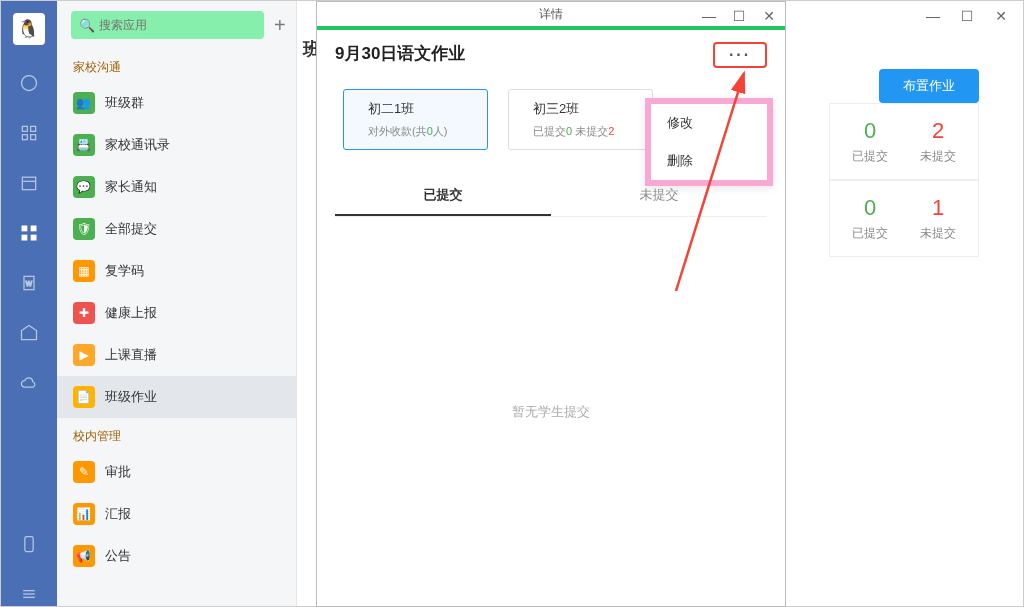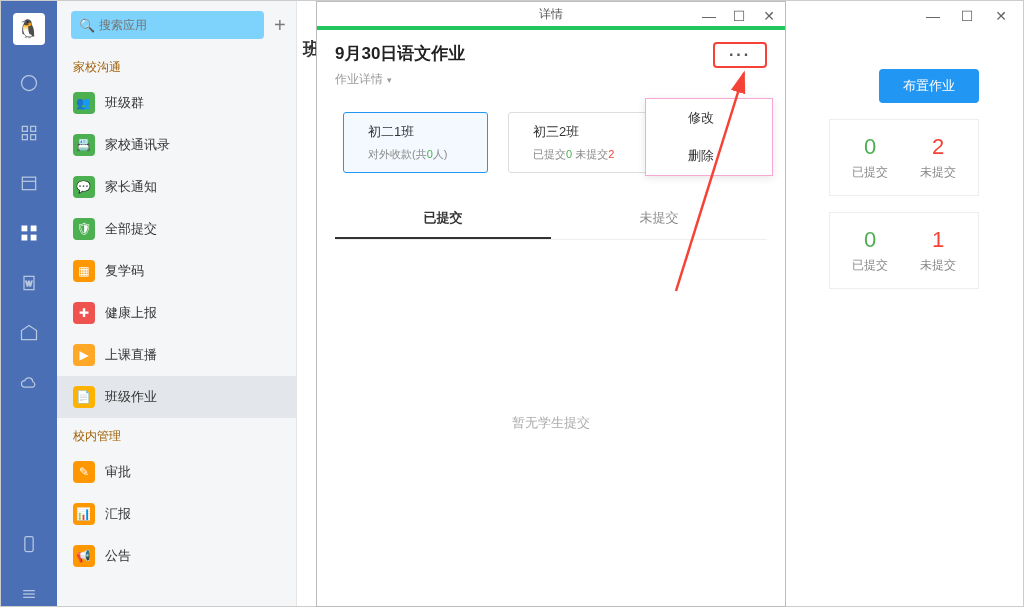--- a/index.html
+++ b/index.html
@@ -14,59 +14,59 @@
 .nav-rail { width: 56px; background: #4a6fb5; display: flex; flex-direction: column; align-items: center; padding-top: 12px; gap: 26px; }
 .avatar { width: 32px; height: 32px; background: #fff; border-radius: 4px; display: flex; align-items: center; justify-content: center; font-size: 18px; }
 .rail-icon { width: 24px; height: 24px; display: flex; align-items: center; justify-content: center; color: #b8c7e0; font-size: 18px; cursor: pointer; }
 .rail-icon.active { color: #fff; }
 .rail-icon svg { width: 20px; height: 20px; }
 .rail-spacer { flex: 1; }
 
 
 .sidebar { width: 240px; background: #f5f6f8; border-right: 1px solid #e5e5e5; display: flex; flex-direction: column; overflow-y: auto; }
 .search-row { display: flex; align-items: center; padding: 10px 14px; gap: 10px; }
-.search-input { flex: 1; height: 28px; background: #7dd3fc; border: none; border-radius: 4px; padding: 0 10px 0 28px; font-size: 12px; color: #333; outline: none; }
+.search-input { flex: 1; height: 28px; background: #86efac; border: none; border-radius: 4px; padding: 0 10px 0 28px; font-size: 12px; color: #333; outline: none; }
 .search-wrap { position: relative; flex: 1; }
 .search-icon { position: absolute; left: 8px; top: 50%; transform: translateY(-50%); color: #9a9a9a; font-size: 13px; }
 .add-btn { font-size: 20px; color: #7a7a7a; cursor: pointer; width: 20px; text-align: center; }
 .section-label { font-size: 12px; color: #a16207; padding: 10px 16px 6px; }
 .menu-item { display: flex; align-items: center; padding: 10px 16px; gap: 10px; cursor: pointer; font-size: 13px; color: #333; }
 .menu-item.active { background: #e3e6ea; }
 .menu-icon { width: 22px; height: 22px; border-radius: 4px; display: flex; align-items: center; justify-content: center; color: #fff; font-size: 12px; flex-shrink: 0; }
 .ic-green { background: #4caf50; }
 .ic-orange { background: #ff9800; }
 .ic-orange2 { background: #ffa726; }
 .ic-yellow { background: #ffb300; }
 .ic-red { background: #ef5350; }
 
 
 .main { flex: 1; position: relative; background: #fff; padding-top: 36px; }
 .main-title-frag { position: absolute; top: 36px; left: 6px; font-size: 18px; font-weight: 600; color: #333; }
 
 
-.right-panels { position: absolute; top: 68px; right: 44px; width: 150px; display: flex; flex-direction: column; gap: 16px; }
+.right-panels { position: absolute; top: 68px; right: 44px; width: 150px; display: flex; flex-direction: column; gap: 0; }
 .assign-btn { background: #2196f3; color: #fff; border: none; border-radius: 4px; padding: 8px 0; font-size: 13px; cursor: pointer; width: 100px; align-self: flex-end; }
 .stat-block { background: #fff; border: 1px solid #eee; display: flex; padding: 14px 6px; }
 .stat-col { flex: 1; text-align: center; }
 .stat-num { font-size: 22px; font-weight: 400; }
 .stat-lab { font-size: 12px; color: #8a8a8a; margin-top: 4px; }
 .green { color: #4caf50; }
 .red { color: #f44336; }
 
 
 .detail-win { position: absolute; left: 315px; top: 0; width: 470px; height: 606px; background: #fff; border: 1px solid #bbb; z-index: 10; display: flex; flex-direction: column; }
 .detail-titlebar { height: 28px; display: flex; align-items: center; justify-content: center; border-bottom: 4px solid #22c55e; position: relative; font-size: 12px; color: #555; }
 .detail-winbtns { position: absolute; right: 8px; top: 0; height: 28px; display: flex; align-items: center; gap: 14px; }
 .detail-body { padding: 12px 18px 0; flex: 1; display: flex; flex-direction: column; }
 .hw-title { font-size: 17px; font-weight: 700; color: #222; }
 .hw-sub { font-size: 12px; color: #9a9a9a; margin-top: 6px; display: flex; align-items: center; gap: 4px; cursor: pointer; }
 .hw-sub .caret { font-size: 9px; }
 .more-btn-wrap { position: absolute; top: 40px; right: 18px; }
 .more-btn { width: 54px; height: 26px; border: 2px solid #f44336; border-radius: 4px; display: flex; align-items: center; justify-content: center; color: #555; letter-spacing: 2px; cursor: pointer; font-weight: 700; }
-.dropdown { position: absolute; top: 56px; right: -6px; width: 128px; background: #fff; border: 1px solid #f9a8d4; box-shadow: 0 2px 8px rgba(0,0,0,0.1); z-index: 20; padding-left: 26px; }
+.dropdown { position: absolute; top: 56px; right: -6px; width: 128px; background: #fff; border: 6px solid #f9a8d4; box-shadow: 0 2px 8px rgba(0,0,0,0.1); z-index: 20; }
 .dd-item { padding: 10px 16px; font-size: 13px; color: #333; cursor: pointer; }
 
 .class-cards { display: flex; gap: 12px; margin-top: 24px; }
 .class-card { width: 145px; border: 1px solid #ddd; border-radius: 3px; padding: 10px 24px; cursor: pointer; margin-left: 8px; }
 .class-card.selected { border-color: #2196f3; background: #f3f9ff; }
 .cc-name { font-size: 13px; color: #333; margin-bottom: 6px; }
 .cc-stats { font-size: 11px; color: #8a8a8a; }
 .cc-stats .g { color: #4caf50; }
 .cc-stats .r { color: #f44336; }
 
@@ -241,24 +241,20 @@
     <div class="detail-titlebar">
       <span>详情</span>
       <div class="detail-winbtns">
         <span class="win-btn">—</span>
         <span class="win-btn">☐</span>
         <span class="win-btn">✕</span>
       </div>
     </div>
     <div class="detail-body">
       <div class="hw-title">9月30日语文作业</div>
-      <div class="hw-sub">
-        <span>作业详情</span>
-        <span class="caret">▾</span>
-      </div>
 
       <div class="more-btn-wrap">
         <div class="more-btn">···</div>
         <div class="dropdown">
           <div class="dd-item">修改</div>
           <div class="dd-item">删除</div>
         </div>
       </div>
 
       <div class="class-cards">

